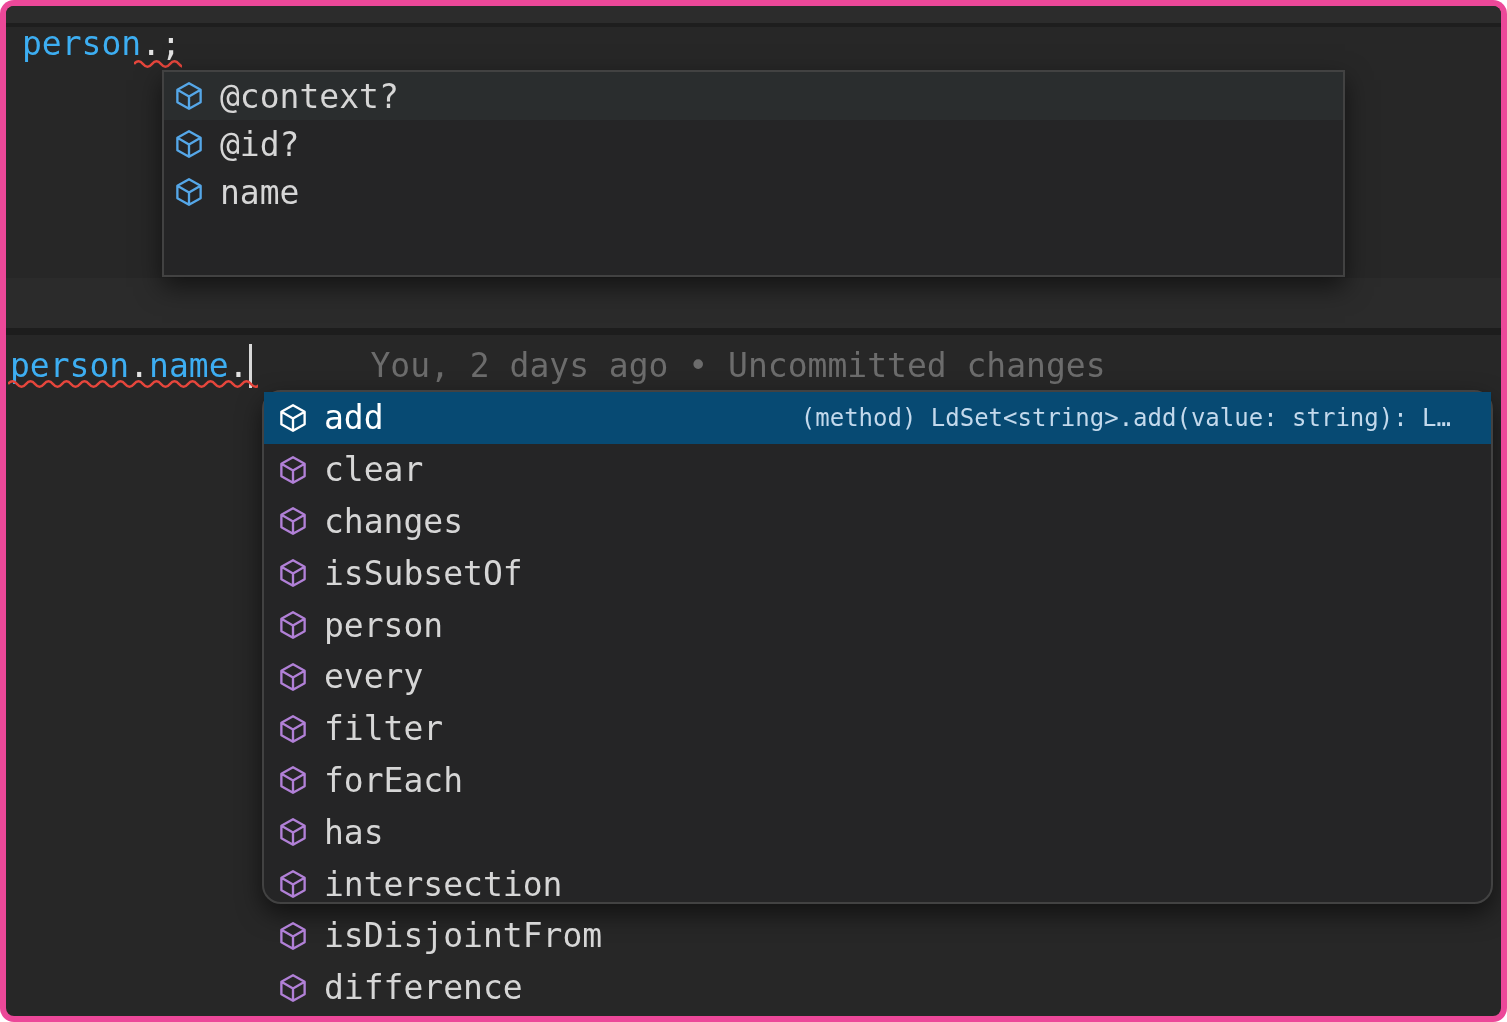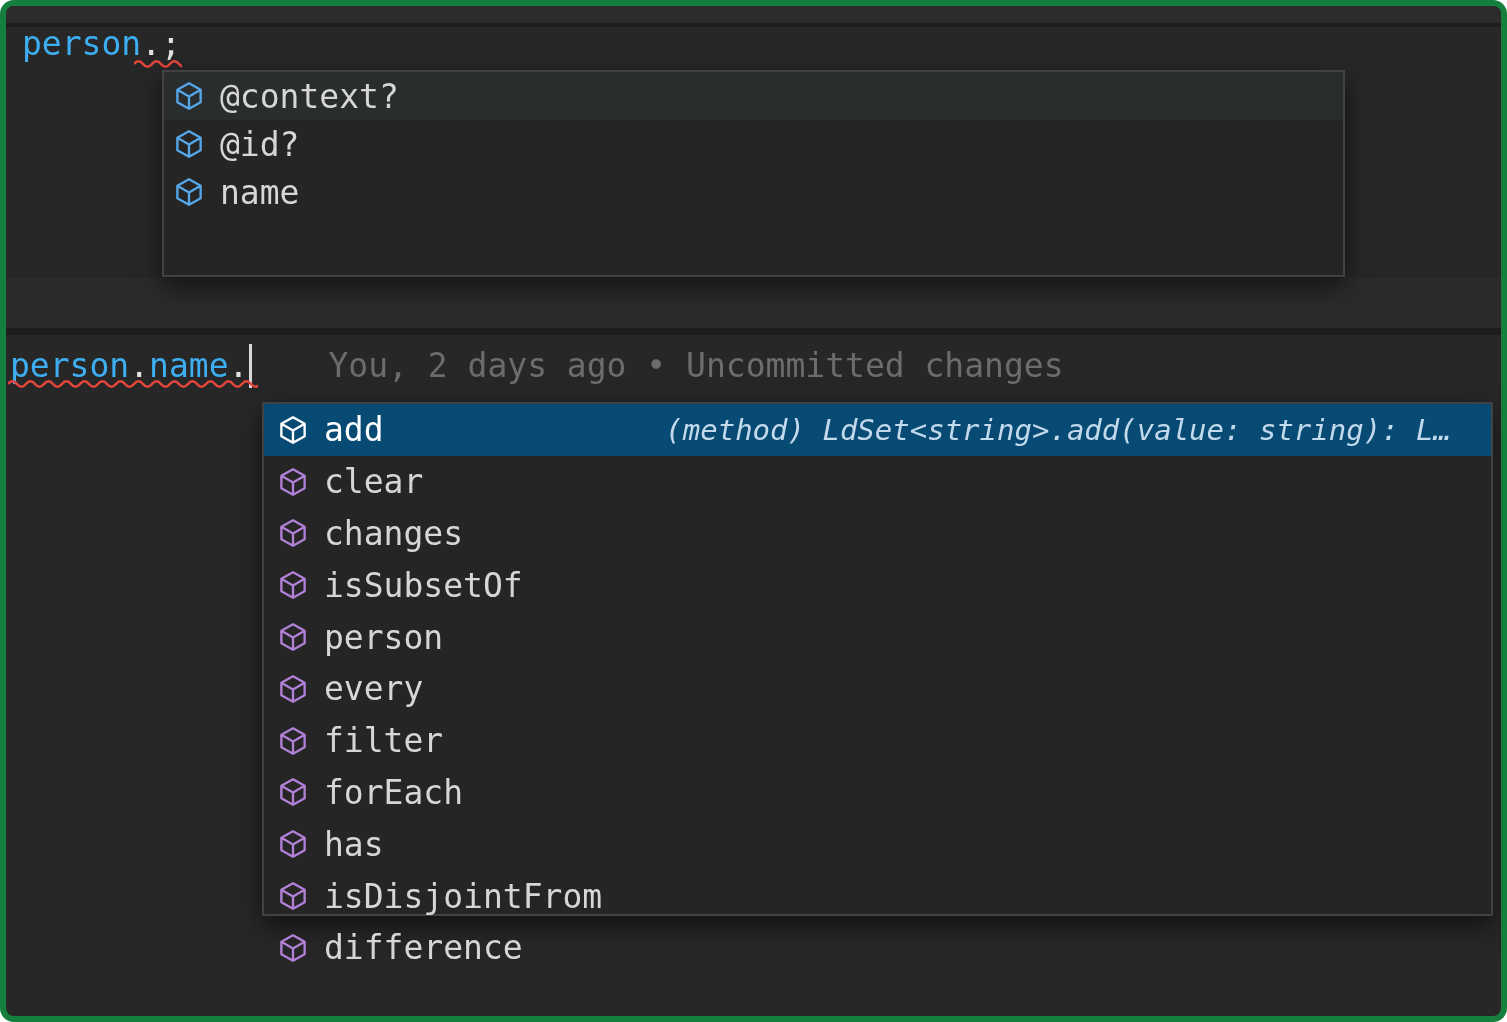--- a/index.html
+++ b/index.html
@@ -1,21 +1,21 @@
 <!DOCTYPE html>
 <html><head>
 <meta charset="utf-8">
 <style>
   html,body { margin:0; padding:0; background:#ffffff; }
   * { box-sizing:border-box; }
 
   .app {
     position:relative;
     width:1507px; height:1022px;
-    background:#15803d;
+    background:#ec4899;
     border-radius:14px;
     overflow:hidden;
     font-family:"DejaVu Sans Mono","Liberation Mono",monospace;
   }
   .editor {
     position:absolute; left:6px; top:6px; right:6px; bottom:6px;
     background:#272727; border-radius:8px; overflow:hidden;
   }
 
   
@@ -25,37 +25,37 @@
   .line-b { position:absolute; left:0; top:322px; right:0; height:7px;  background:#1d1d1d; }
 
   .code {
     position:absolute; z-index:1;
     font-size:33px; line-height:40px; white-space:pre; color:#e2e2e2;
   }
   .line1 { left:16px; top:18px; }
   .line2 { left:4px;  top:338px; display:flex; align-items:center; }
   .tok-var   { color:#3daef2; }
   .tok-punct { color:#e2e2e2; }
-  .gitlens   { color:#6c6c6c; margin-left:76px; }
+  .gitlens   { color:#6c6c6c; margin-left:118px; }
   .cursor {
     width:3px; height:44px; background:#d8d8d8;
     display:inline-block; margin-left:1px; vertical-align:middle;
   }
   .squiggle { position:absolute; z-index:1; overflow:hidden; }
   .sq1 { left:128px; top:52px;  width:48px;  height:11px; }
   .sq2 { left:2px;   top:372px; width:250px; height:11px; }
 
   .suggest {
     position:absolute; z-index:2;
     background:#252526;
     border:2px solid #424242;
     box-shadow:0 10px 24px rgba(0,0,0,0.55);
   }
   .sw1 { left:156px; top:64px;  width:1183px; height:207px; }
-  .sw2 { left:256px; top:396px; width:1231px; height:514px; }
+  .sw2 { left:256px; top:384px; width:1231px; height:514px;border-radius:19px; }
 
   .row {
     display:flex; align-items:center;
     font-size:33px; color:#d6d6d6; white-space:pre;
   }
   .sw1 .row { height:48px;   padding:0 56px 0 10px; }
   .sw2 .row { height:51.8px; padding:0 40px 0 14px; }
   .row.hovered  { background:#2a2d2e; }
   .row.selected { background:#074a73; color:#ffffff; }
 
@@ -64,21 +64,21 @@
   .kind-field  { color:#55a7e8; }
   .kind-method { color:#b180d7; }
   .row.selected .icon { color:#ffffff; }
 
   .label { white-space:pre; }
   .detail {
     margin-left:auto; white-space:pre; overflow:hidden;
     color:#c3d9ec;
   }
   .sw1 .detail { font-size:26px; }
-  .sw2 .detail { font-size:29px;font-style:italic; }
+  .sw2 .detail { font-size:24px; }
 </style>
 </head>
 <body>
 
 <div class="app">
   <div class="editor">
 
     <div class="band-a"></div>
     <div class="line-a"></div>
     <div class="band-b"></div>
@@ -168,20 +168,26 @@
       <div class="row">
         <span class="icon kind-method"><svg viewBox="0 0 16 16">
               <path d="M8 1.2 L14.2 4.7 V11.3 L8 14.8 L1.8 11.3 V4.7 Z M1.8 4.7 L8 8.3 L14.2 4.7 M8 8.3 V14.8" fill="none" stroke="currentColor" stroke-width="1.25" stroke-linejoin="round"></path>
             </svg></span>
         <span class="label">has</span>
       </div>
       <div class="row">
         <span class="icon kind-method"><svg viewBox="0 0 16 16">
               <path d="M8 1.2 L14.2 4.7 V11.3 L8 14.8 L1.8 11.3 V4.7 Z M1.8 4.7 L8 8.3 L14.2 4.7 M8 8.3 V14.8" fill="none" stroke="currentColor" stroke-width="1.25" stroke-linejoin="round"></path>
             </svg></span>
+        <span class="label">intersection</span>
+      </div>
+      <div class="row">
+        <span class="icon kind-method"><svg viewBox="0 0 16 16">
+              <path d="M8 1.2 L14.2 4.7 V11.3 L8 14.8 L1.8 11.3 V4.7 Z M1.8 4.7 L8 8.3 L14.2 4.7 M8 8.3 V14.8" fill="none" stroke="currentColor" stroke-width="1.25" stroke-linejoin="round"></path>
+            </svg></span>
         <span class="label">isDisjointFrom</span>
       </div>
       <div class="row">
         <span class="icon kind-method"><svg viewBox="0 0 16 16">
               <path d="M8 1.2 L14.2 4.7 V11.3 L8 14.8 L1.8 11.3 V4.7 Z M1.8 4.7 L8 8.3 L14.2 4.7 M8 8.3 V14.8" fill="none" stroke="currentColor" stroke-width="1.25" stroke-linejoin="round"></path>
             </svg></span>
         <span class="label">difference</span>
       </div>
     </div>
 

